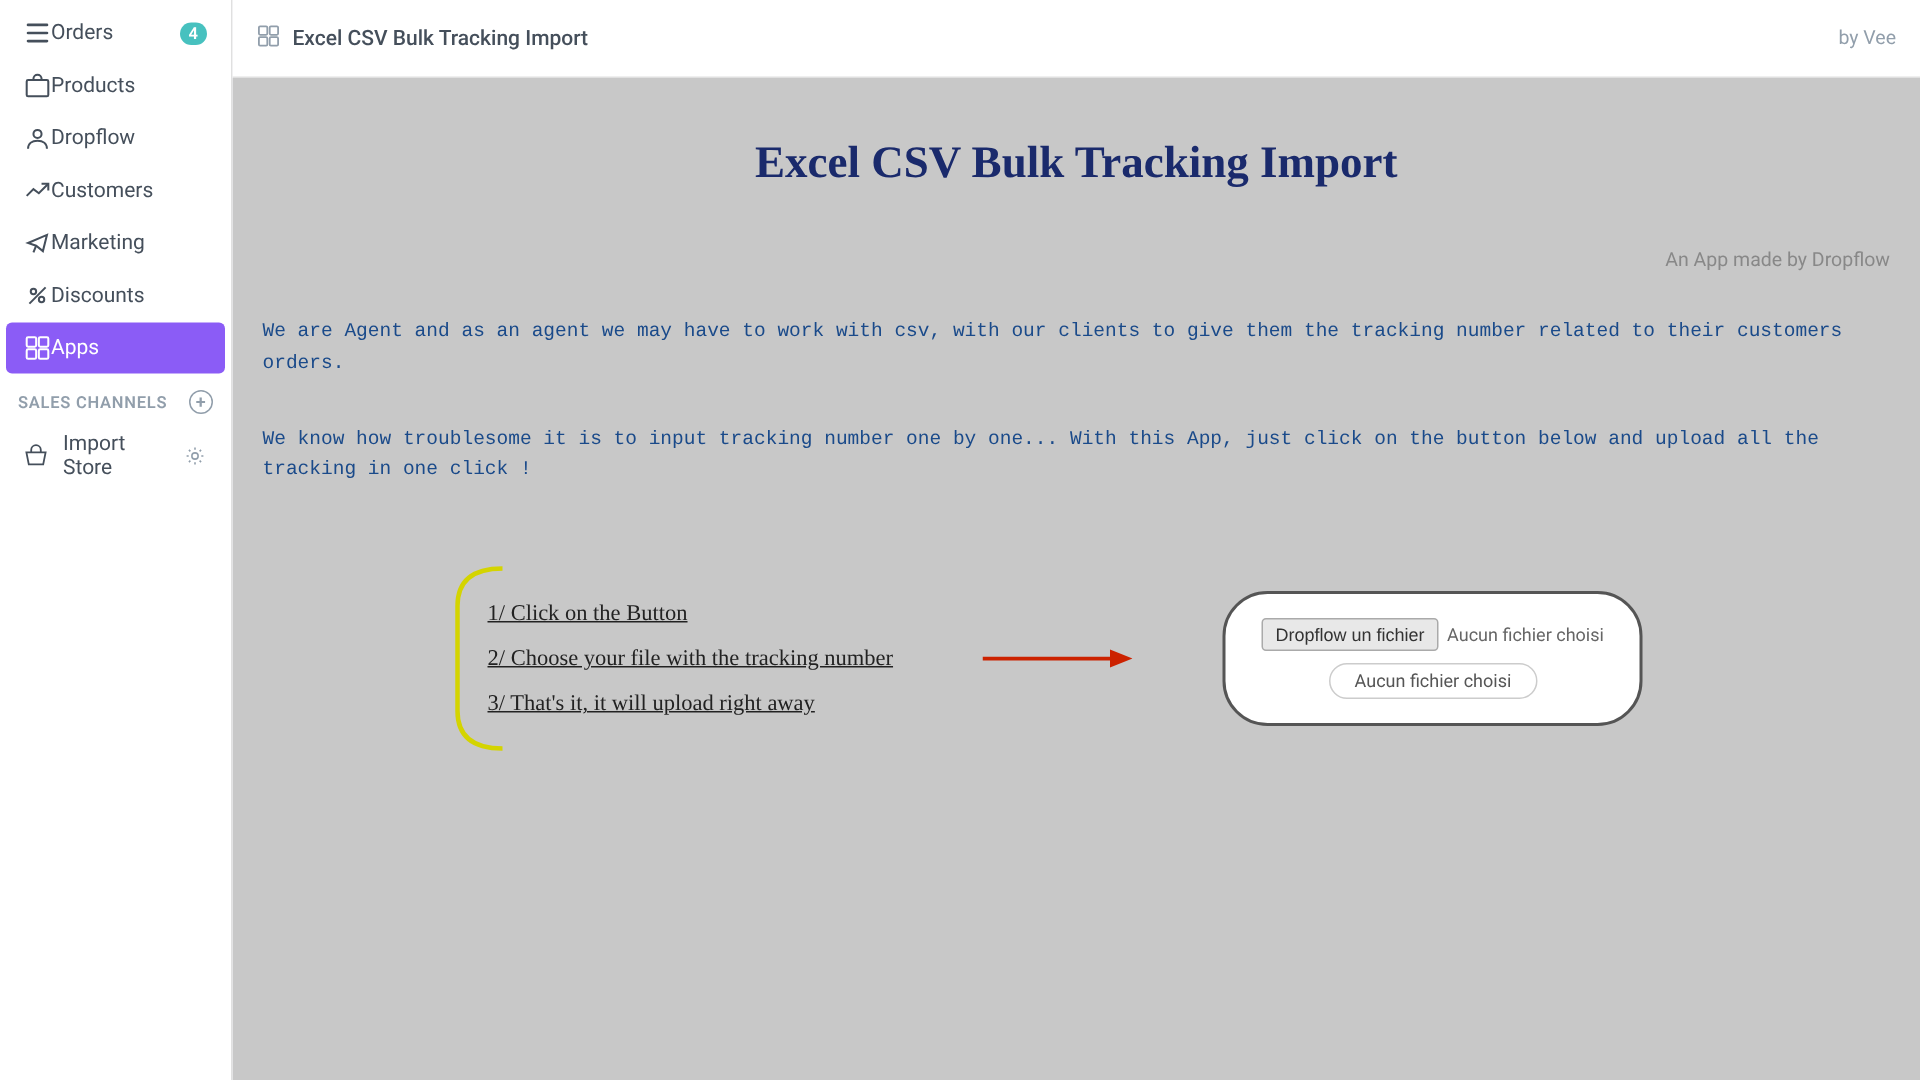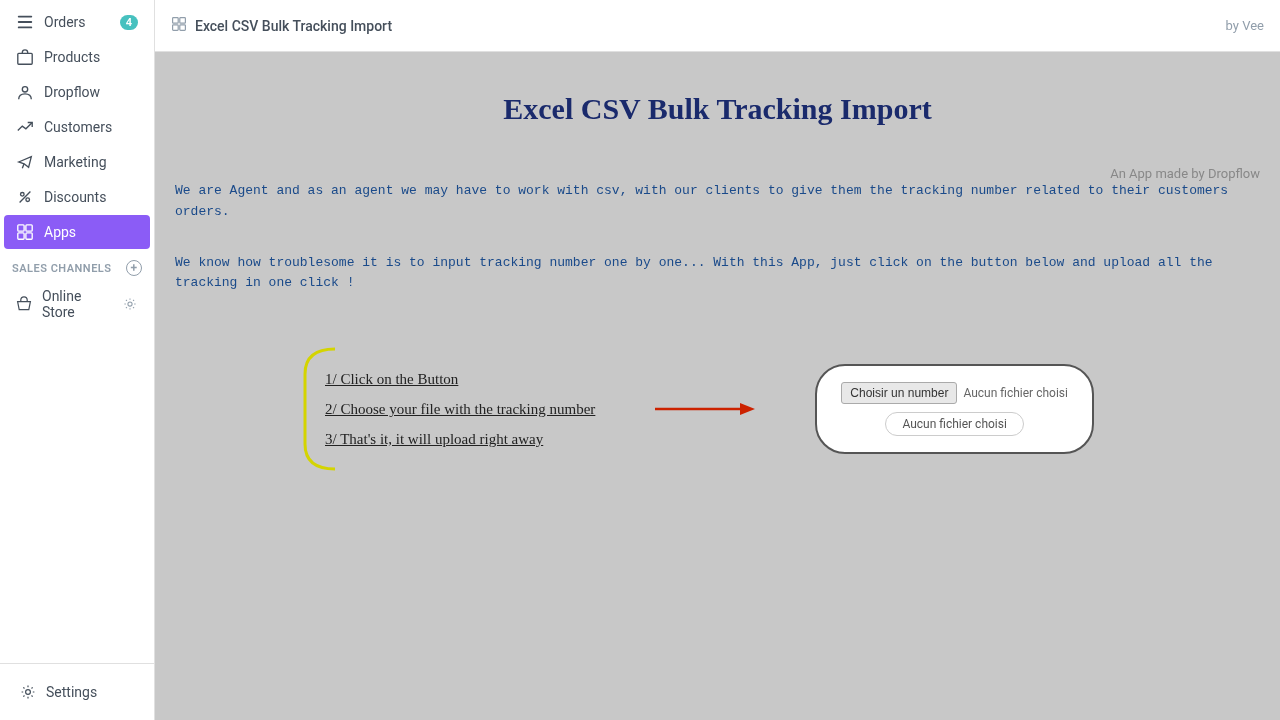--- a/index.html
+++ b/index.html
@@ -16,21 +16,20 @@
       height: 100%;
     }
     .sidebar-nav { flex: 1; padding-top: 4px; }
     .sidebar-item {
       display: flex;
       align-items: center;
       padding: 8px 12px;
       cursor: pointer;
       color: #454f5b;
       font-size: 14px;
-      gap: 10px;
       border-radius: 4px;
       margin: 1px 4px;
       position: relative;
     }
     .sidebar-item.active { background: #8b5cf6; color: #fff; }
     .sidebar-item .badge {
       margin-left: auto;
       background: #47c1bf;
       color: #fff;
       border-radius: 10px;
@@ -110,20 +109,21 @@
       font-size: 30px;
       font-weight: 800;
       color: #1a2a6c;
       margin-bottom: 40px;
       font-family: Georgia, serif;
     }
     .app-subtitle {
       text-align: right;
       font-size: 13px;
       color: #888;
+      margin-bottom: 30px;
     }
     .description-block {
       margin-bottom: 30px;
     }
     .description-text {
       font-family: 'Courier New', monospace;
       font-size: 13px;
       color: #1a4a8a;
       line-height: 1.6;
       border-left: none;
@@ -276,41 +276,30 @@
       <div class="plus-btn">+</div>
     </div>
 
     <div class="sidebar-item-sub">
       <span class="sub-icon">
         <svg width="16" height="16" viewBox="0 0 20 20" fill="none" stroke="#454f5b" stroke-width="1.5">
             <path d="M2 7h16l-2 10H4L2 7z"></path>
             <path d="M6 7V5a4 4 0 018 0v2"></path>
           </svg>
       </span>
-      <span>Online Store</span>
+      <span>Import Store</span>
       <span class="cog-btn sub-icon" style="margin-left:auto;">
         <svg width="14" height="14" viewBox="0 0 20 20" fill="none" stroke="#919eab" stroke-width="1.5">
             <circle cx="10" cy="10" r="3"></circle>
             <path d="M10 2v2M10 16v2M2 10h2M16 10h2M4.2 4.2l1.4 1.4M14.4 14.4l1.4 1.4M4.2 15.8l1.4-1.4M14.4 5.6l1.4-1.4"></path>
           </svg>
       </span>
     </div>
   </div>
 
-  <div class="sidebar-bottom">
-    <div class="sidebar-item-sub">
-      <span class="sub-icon">
-        <svg width="16" height="16" viewBox="0 0 20 20" fill="none" stroke="#454f5b" stroke-width="1.5">
-            <circle cx="10" cy="10" r="3"></circle>
-            <path d="M10 2v2M10 16v2M2 10h2M16 10h2M4.2 4.2l1.4 1.4M14.4 14.4l1.4 1.4M4.2 15.8l1.4-1.4M14.4 5.6l1.4-1.4"></path>
-          </svg>
-      </span>
-      <span>Settings</span>
-    </div>
-  </div>
 </div>
 
 <div class="main-wrapper">
 
   <div class="topbar">
     <span class="topbar-icon">
       <svg width="16" height="16" viewBox="0 0 20 20" fill="none" stroke="#919eab" stroke-width="1.5">
           <rect x="2" y="2" width="7" height="7" rx="1"></rect>
           <rect x="11" y="2" width="7" height="7" rx="1"></rect>
           <rect x="2" y="11" width="7" height="7" rx="1"></rect>
@@ -352,21 +341,21 @@
 
         <div class="arrow-area">
           <svg width="100" height="24" viewBox="0 0 100 24">
             <line x1="0" y1="12" x2="85" y2="12" stroke="#cc2200" stroke-width="2.5"></line>
             <polygon points="85,6 100,12 85,18" fill="#cc2200"></polygon>
           </svg>
         </div>
 
         <div class="file-upload-box">
           <div class="file-input-row">
-            <button class="choose-file-btn">Choisir un number</button>
+            <button class="choose-file-btn">Dropflow un fichier</button>
             <span class="no-file-text">Aucun fichier choisi</span>
           </div>
           <div class="no-file-chosen-box">Aucun fichier choisi</div>
         </div>
       </div>
     </div>
   </div>
 </div>
 
 </body></html>

